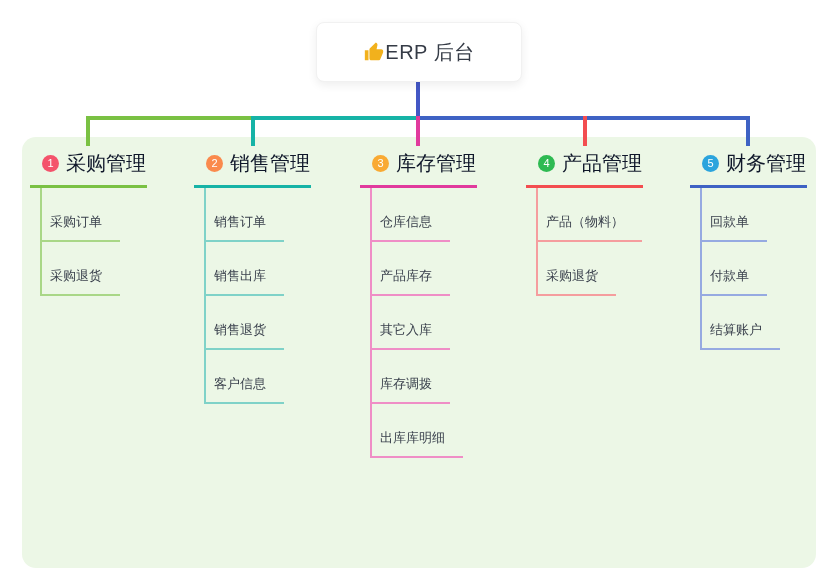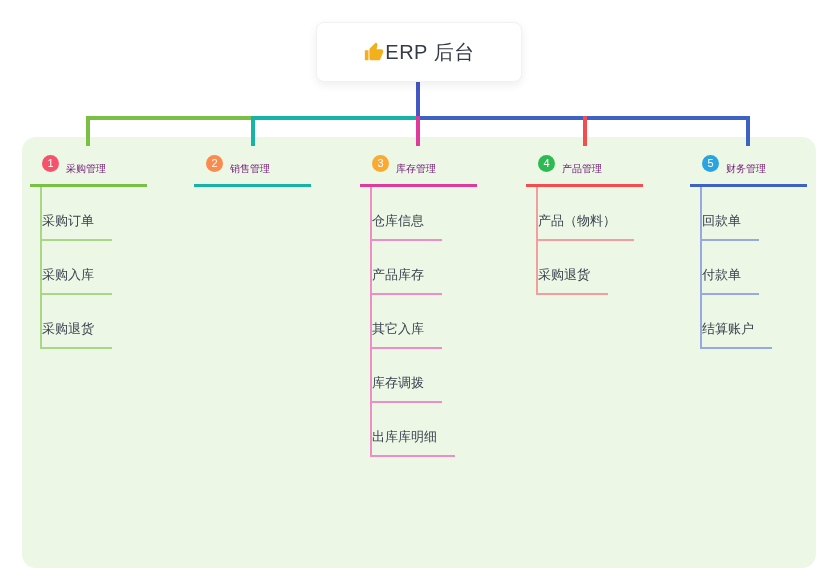--- a/index.html
+++ b/index.html
@@ -21,25 +21,25 @@
   .root-card .title{font-size:20px;color:#353b46;font-weight:500;letter-spacing:.5px;}
   .thumb{width:22px;height:22px;display:block;}
 
   
   .branches{position:absolute;left:0;top:0;width:839px;height:588px;}
   .branch{position:absolute;top:150px;width:117px;}
   .branch-header{display:flex;align-items:center;gap:7px;
                  padding:0 0 8px 12px;border-bottom:3px solid var(--line);cursor:pointer;}
   .badge{width:17px;height:17px;border-radius:50%;background:var(--badge);
          color:#ffffff;font-size:11px;line-height:17px;text-align:center;flex:0 0 auto;}
-  .branch-label{font-size:10px;color:#701a75;white-space:nowrap;margin-top:12px;}
+  .branch-label{font-size:20px;color:#0f172a;white-space:nowrap;}
   .branch-children{margin-left:10px;border-left:2px solid var(--child-line);
                    display:flex;flex-direction:column;align-items:flex-start;}
   .child{box-sizing:border-box;height:54px;display:flex;align-items:flex-end;
-         padding:0 18px 9px 0;border-bottom:2px solid var(--child-line);
+         padding:0 18px 9px 8px;border-bottom:2px solid var(--child-line);
          font-size:13px;color:#3a414d;white-space:nowrap;cursor:pointer;}
 </style>
 </head>
 <body>
 
 <div class="stage">
 
   <div class="panel"></div>
 
   <svg class="connectors" width="839" height="170" viewBox="0 0 839 170" xmlns="http://www.w3.org/2000/svg">
@@ -65,33 +65,44 @@
   <div class="branch" style="left: 30px; --line: #7ac143; --child-line: #a9d787; --badge: #f4536b;">
     <div class="branch-header">
       <span class="badge">1</span>
       <span class="branch-label">采购管理</span>
     </div>
     <div class="branch-children">
           <div class="child">
             <span>采购订单</span>
           </div>
           <div class="child">
-            <span>采购入库</span>
-          </div>
-          <div class="child">
             <span>采购退货</span>
           </div>
         </div>
   </div>
 
   <div class="branch" style="left: 194px; --line: #16b3a6; --child-line: #7fd2c8; --badge: #fa8a4d;">
     <div class="branch-header">
       <span class="badge">2</span>
       <span class="branch-label">销售管理</span>
     </div>
+    <div class="branch-children">
+          <div class="child">
+            <span>销售订单</span>
+          </div>
+          <div class="child">
+            <span>销售出库</span>
+          </div>
+          <div class="child">
+            <span>销售退货</span>
+          </div>
+          <div class="child">
+            <span>客户信息</span>
+          </div>
+        </div>
   </div>
 
   <div class="branch" style="left: 360px; --line: #e13a9d; --child-line: #ef8ec6; --badge: #f9aa33;">
     <div class="branch-header">
       <span class="badge">3</span>
       <span class="branch-label">库存管理</span>
     </div>
     <div class="branch-children">
           <div class="child">
             <span>仓库信息</span>

